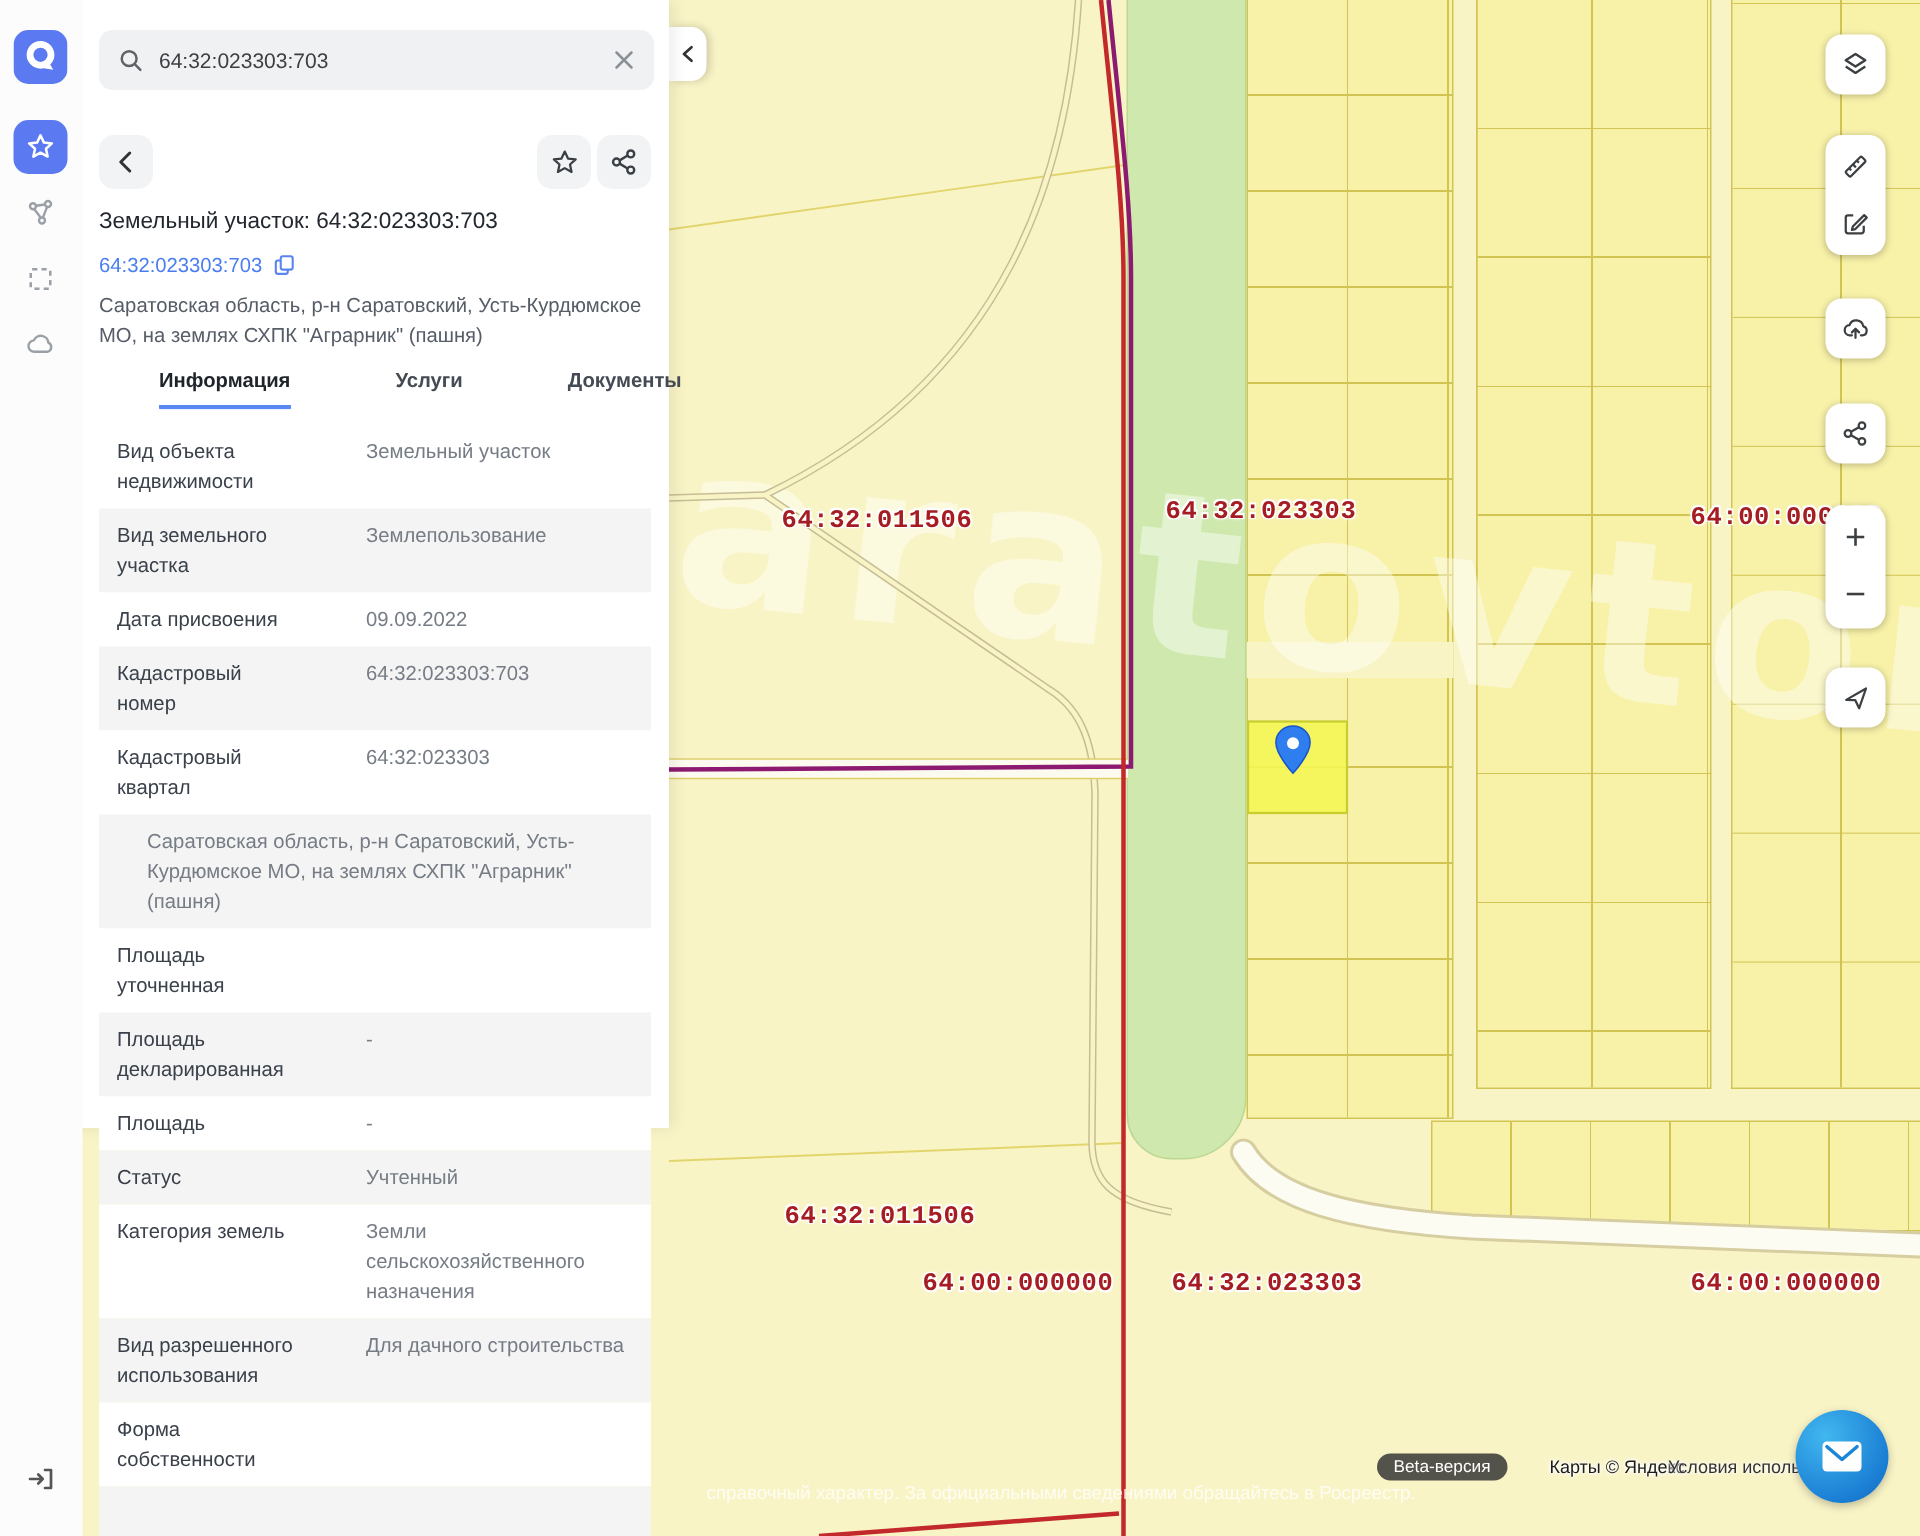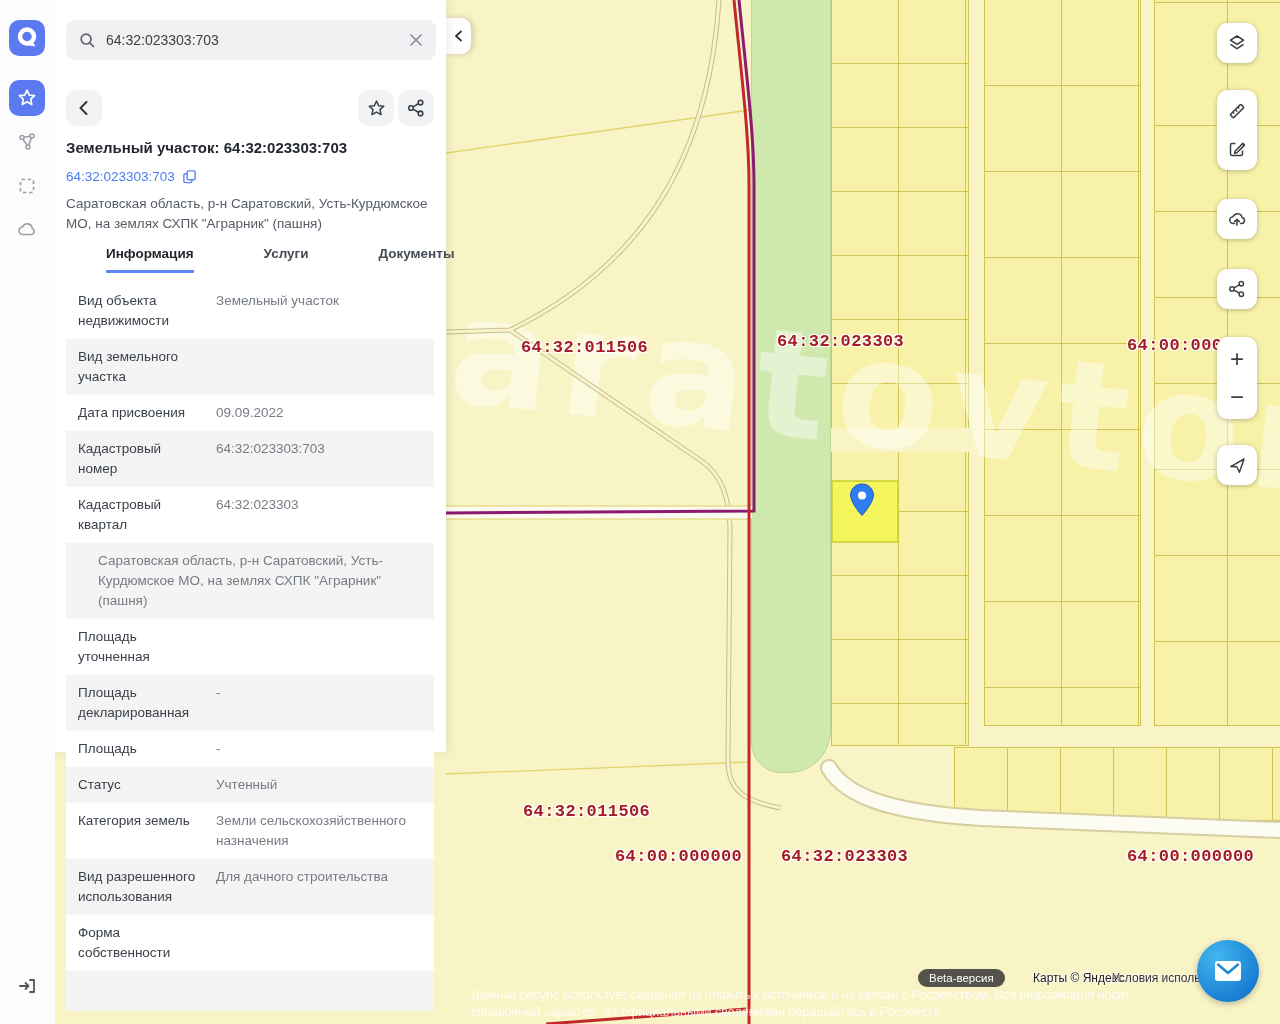--- a/index.html
+++ b/index.html
@@ -59,29 +59,29 @@
   #rail{position:absolute;left:0;top:0;width:55px;height:1024px;background:#fcfcfd;}
   .rail-item{position:absolute;left:9px;width:36px;height:36px;display:flex;align-items:center;
     justify-content:center;border-radius:10px;cursor:pointer;}
   .rail-item.active{background:#5b79f0;}
   #search-wrap{position:absolute;left:66px;top:20px;width:370px;height:40px;background:#f0f1f3;
     border-radius:9px;display:flex;align-items:center;padding:0 12px;gap:8px;}
   #search-input{flex:1;border:none;background:transparent;outline:none;font-size:14px;color:#3c4043;
     font-family:"Liberation Sans",sans-serif;}
   .hbtn{position:absolute;top:90px;width:36px;height:36px;border-radius:10px;background:#f2f3f5;
     display:flex;align-items:center;justify-content:center;cursor:pointer;}
-  #page-title{position:absolute;left:66px;top:139px;width:372px;font-size:15px;font-weight:bold;color:#23272e;}
+  #page-title{position:absolute;left:66px;top:139px;width:372px;font-size:15px;font-weight:normal;color:#23272e;}
   #cad-link-row{position:absolute;left:66px;top:169px;display:flex;align-items:center;gap:7px;}
   #cad-link{font-size:13.5px;color:#4a7df0;cursor:pointer;}
   #address{position:absolute;left:66px;top:194px;width:372px;font-size:13.5px;line-height:20px;color:#565d67;}
   #tabs{position:absolute;left:66px;top:246px;display:flex;gap:30px;}
   .tab{font-size:13.5px;font-weight:bold;color:#454b54;padding-bottom:9px;cursor:pointer;margin-left:40px;}
   .tab.active{color:#1f242b;border-bottom:3px solid #5b87f5;border-radius:1px;}
   #info-table{position:absolute;left:66px;top:283px;width:368px;font-size:13.5px;line-height:20px;}
-  .row{display:flex;padding:8px 12px;gap:0;background:#fff;}
+  .row{display:flex;padding:8px 12px;gap:28px;background:#fff;}
   .row:nth-child(even){background:#f4f4f4;}
   .row .lbl{width:118px;flex:none;color:#3a414b;}
   .row .val{flex:1;color:#767c85;margin-left:20px;}
   .icon{display:flex;align-items:center;justify-content:center;}
 </style>
 </head>
 <body>
 
 <div id="app">
 
@@ -129,21 +129,20 @@
 
     <div class="maplabel" style="left:75px;top:338px;">64:32:011506</div>
     <div class="maplabel" style="left:331px;top:332px;">64:32:023303</div>
     <div class="maplabel" style="left:681px;top:336px;">64:00:000000</div>
     <div class="maplabel" style="left:77px;top:802px;">64:32:011506</div>
     <div class="maplabel" style="left:169px;top:847px;">64:00:000000</div>
     <div class="maplabel" style="left:335px;top:847px;">64:32:023303</div>
     <div class="maplabel" style="left:681px;top:847px;">64:00:000000</div>
 
     <div id="disclaimer">
-      <div>Данный ресурс использует сведения из открытых источников и не связан с Росреестром. Вся информация носит</div>
       <div>справочный характер. За официальными сведениями обращайтесь в Росреестр.</div>
     </div>
     <div id="beta-badge">Beta-версия</div>
     <div id="attribution">Карты © Яндекс</div>
     <div id="terms">Условия использования</div>
 
     <div id="collapse">
       <span class="icon">
         <svg width="14" height="14" viewBox="0 0 14 14">
             <polyline points="9,2.5 4,7 9,11.5" fill="none" stroke="#333" stroke-width="1.8" stroke-linecap="round" stroke-linejoin="round"></polyline>
@@ -335,20 +334,21 @@
       <div class="tab">Документы</div>
     </div>
 
     <div id="info-table">
       <div class="row">
           <div class="lbl">Вид объекта недвижимости</div>
           <div class="val">Земельный участок</div>
         </div>
       <div class="row">
           <div class="lbl">Вид земельного участка</div>
+          <div class="val">Землепользование</div>
         </div>
       <div class="row">
           <div class="lbl">Дата присвоения</div>
           <div class="val">09.09.2022</div>
         </div>
       <div class="row">
           <div class="lbl">Кадастровый номер</div>
           <div class="val">64:32:023303:703</div>
         </div>
       <div class="row">

